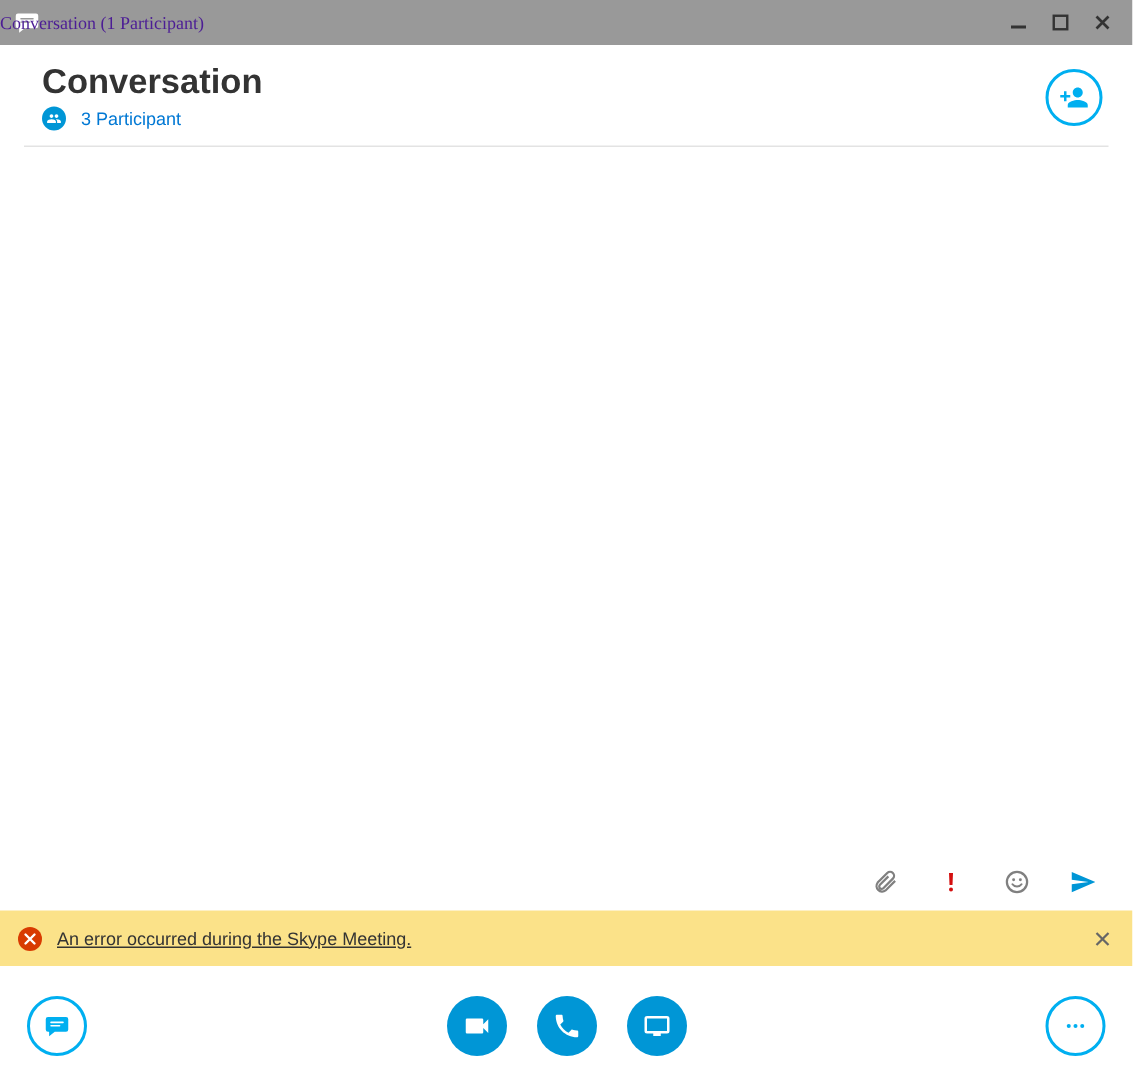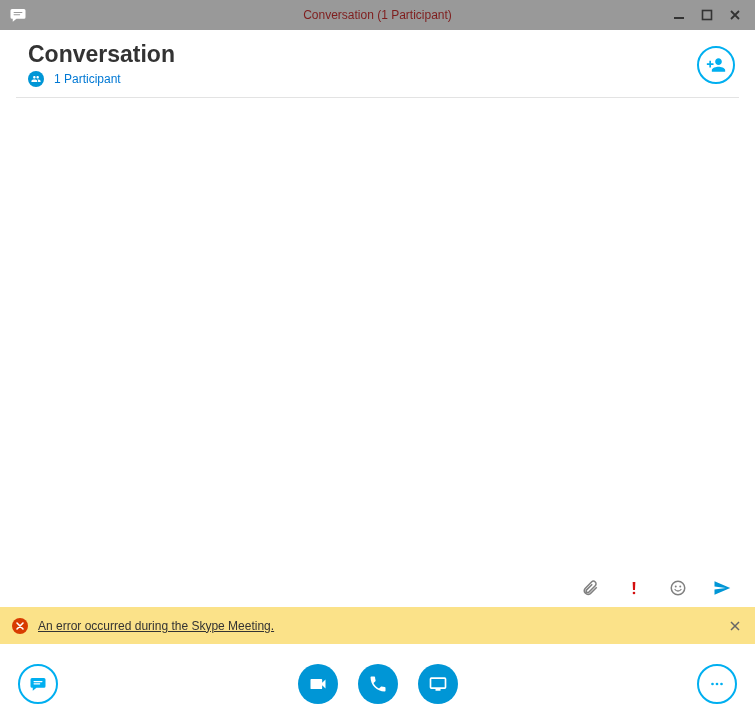--- a/index.html
+++ b/index.html
@@ -1,21 +1,21 @@
 <!DOCTYPE html>
 <html><head>
 <meta charset="utf-8">
 <style>
   * { box-sizing: border-box; }
   html, body { margin:0; padding:0; font-family: "Segoe UI", Arial, sans-serif; }
   body { width:755px; height:722px; background:#fff; position:relative; overflow:hidden;}
   
   .titlebar { height:30px; background:#999999; display:flex; align-items:center; color:#fff; position:relative; }
   .titlebar .app-icon { width:24px; height:24px; margin-left:6px; display:flex; align-items:center; justify-content:center;}
-  .titlebar .title { position:absolute; left:0; right:0; text-align:center; font-size:12px; color:#7f1d1d; pointer-events:none;}
+  .titlebar .title { position:absolute; left:0; right:0; font-size:12px; color:#4c1d95; pointer-events:none;font-family:Liberation Serif, serif;}
   .titlebar .window-controls { margin-left:auto; display:flex; align-items:center; padding-right:6px;}
   .titlebar .window-controls .ctrl { width:28px; height:30px; display:flex; align-items:center; justify-content:center; cursor:pointer;}
   .titlebar svg { display:block; }
 
   
   .header { padding:12px 22px 0 28px; display:flex; align-items:flex-start; }
   .header-left { flex:1; }
   .conv-title { font-size:23px; font-weight:700; color:#333; margin:0; line-height:1.1;}
   .participants { display:flex; align-items:center; margin-top:4px; }
   .participants .badge { width:16px; height:16px; border-radius:50%; background:#0096d6; display:flex; align-items:center; justify-content:center; color:#fff;}
@@ -83,21 +83,21 @@
 
 <div class="header">
   <div class="header-left">
     <div class="conv-title">Conversation</div>
     <div class="participants">
       <div class="badge">
         <svg width="10" height="10" viewBox="0 0 24 24">
             <path fill="#fff" d="M16 11c1.66 0 3-1.34 3-3s-1.34-3-3-3-3 1.34-3 3 1.34 3 3 3zm-8 0c1.66 0 3-1.34 3-3S9.66 5 8 5 5 6.34 5 8s1.34 3 3 3zm0 2c-2.33 0-7 1.17-7 3.5V19h14v-2.5C15 14.17 10.33 13 8 13zm8 0c-.29 0-.62.02-.97.05C16.2 13.9 17 15.02 17 16.5V19h6v-2.5c0-2.33-4.67-3.5-7-3.5z"></path>
           </svg>
       </div>
-      <span class="count">1 Participant</span>
+      <span class="count">3 Participant</span>
     </div>
   </div>
   <div class="add-person">
     <svg width="20" height="20" viewBox="0 0 24 24">
         <path fill="#00aff0" d="M15 12c2.21 0 4-1.79 4-4s-1.79-4-4-4-4 1.79-4 4 1.79 4 4 4zm-9-2V7H4v3H1v2h3v3h2v-3h3v-2H6zm9 4c-2.67 0-8 1.34-8 4v2h16v-2c0-2.66-5.33-4-8-4z"></path>
       </svg>
   </div>
 </div>
 <div class="divider"></div>
 

